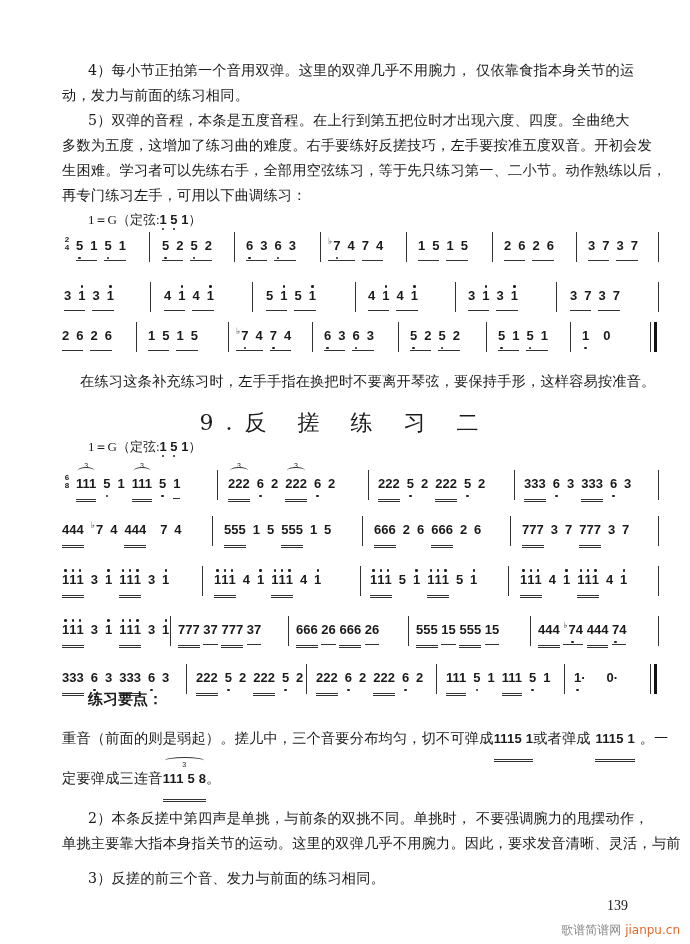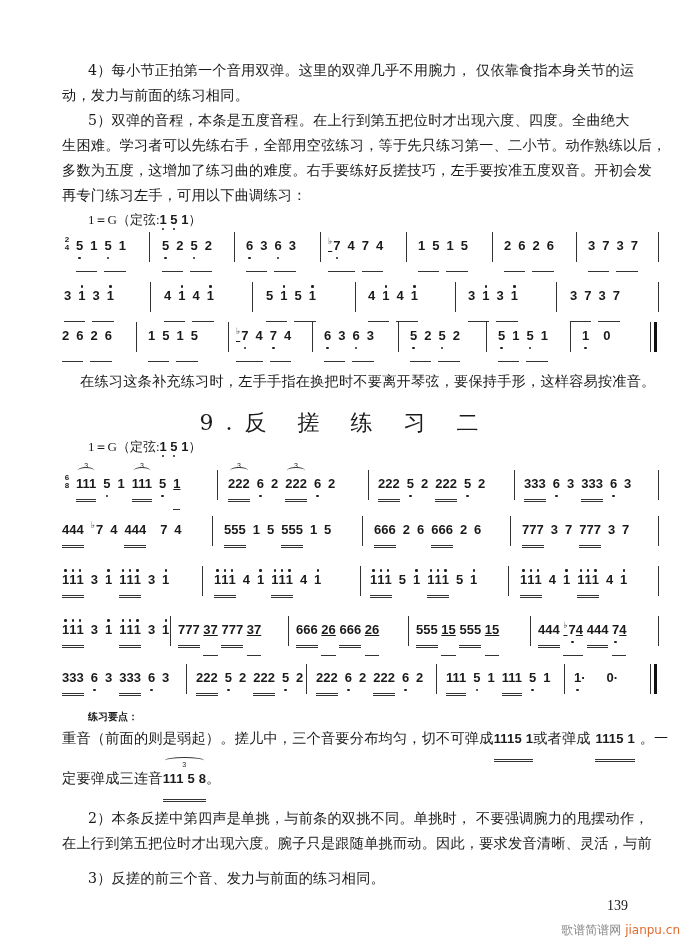--- a/index.html
+++ b/index.html
@@ -16,49 +16,49 @@
   .key .dotb::after { content: ""; position: absolute; left: 50%; bottom: -3px; width: 2px; height: 2px; margin-left: -1px; background: #222; border-radius: 50%; }
 
   .staff { position: absolute; left: 62px; width: 598px; height: 34px; }
   .timesig { position: absolute; left: 0; top: 4px; font-family: "Liberation Sans", sans-serif; font-weight: bold; font-size: 8px; line-height: 8px; text-align: center; width: 10px; }
   .bar { position: absolute; top: 0; height: 30px; width: 1.2px; background: #333; }
   .bar.final { width: 3px; background: #111; }
   .bar.thin-final { width: 1.2px; }
   .measure { position: absolute; top: 6px; font-family: "Liberation Sans", sans-serif; font-weight: bold; font-size: 13px; white-space: nowrap; letter-spacing: 0; }
   .measure span.n { display: inline-block; position: relative; }
   .measure .sp { display: inline-block; width: 7px; }
-  .ul { border-bottom: 1.3px solid #333; padding-bottom: 18px; display: inline-block; text-decoration: underline; }
+  .ul { border-bottom: 1.3px solid #333; padding-bottom: 7px; display: inline-block; }
   .ul2 { border-bottom: 3.5px double #333; padding-bottom: 8px; display: inline-block; }
   .lo::after { content: ""; position: absolute; left: 50%; bottom: -6px; width: 2.5px; height: 2.5px; margin-left: -1.2px; background: #222; border-radius: 50%; }
   .hi::before { content: ""; position: absolute; left: 50%; top: -3px; width: 2.5px; height: 2.5px; margin-left: -1.2px; background: #222; border-radius: 50%; }
   .flat { font-size: 9px; position: relative; top: -6px; margin-right: 1px; font-weight: normal; }
   .trip { position: relative; display: inline-block; }
   .trip::before { content: "3"; position: absolute; left: 50%; top: -14px; font-size: 7px; font-weight: normal; transform: translateX(-50%); }
   .trip::after { content: ""; position: absolute; left: 2px; right: 2px; top: -9px; height: 6px; border-top: 1px solid #333; border-radius: 50% 50% 0 0; }
 
   .title { position: absolute; left: 0; width: 690px; top: 408px; text-align: center; font-size: 22px; letter-spacing: 12px; font-family: "DejaVu Serif", serif; }
-  .section-head { position: absolute; left: 88px; top: 710px; font-family: "DejaVu Sans", sans-serif; font-weight: bold; font-size: 10px; }
+  .section-head { position: absolute; left: 88px; top: 690px; font-family: "DejaVu Sans", sans-serif; font-weight: bold; font-size: 15px; }
 
   .pageno { position: absolute; right: 62px; top: 898px; font-size: 14px; font-family: "Liberation Serif", serif; }
   .watermark { position: absolute; right: 10px; top: 922px; font-size: 12px; color: #888; font-family: "DejaVu Sans", sans-serif; }
   .watermark .site { color: #e06a2c; }
 
   .inline-notes { font-family: "Liberation Sans", sans-serif; font-weight: bold; font-size: 13px; display: inline-block; }
 </style>
 </head>
 <body>
 
 <div class="para" style="top:58px;">
   <span class="line indent">4）每小节正拍第一个音用双弹。这里的双弹几乎不用腕力，  仅依靠食指本身关节的运</span>
   <span class="line">动，发力与前面的练习相同。</span>
 </div>
 <div class="para" style="top:108px;">
   <span class="line indent">5）双弹的音程，本条是五度音程。在上行到第五把位时才出现六度、四度。全曲绝大</span>
+  <span class="line">多数为五度，这增加了练习曲的难度。右手要练好反搓技巧，左手要按准五度双音。开初会发</span>
   <span class="line">生困难。学习者可以先练右手，全部用空弦练习，等于先只练习第一、二小节。动作熟练以后，</span>
-  <span class="line">多数为五度，这增加了练习曲的难度。右手要练好反搓技巧，左手要按准五度双音。开初会发</span>
   <span class="line">再专门练习左手，可用以下曲调练习：</span>
 </div>
 
 <div class="key" style="top:211px;">
   <span>1＝G（定弦:</span><b><span class="dotb">1</span> <span class="dotb">5</span> <span>1</span></b><span>）</span>
 </div>
 
 <div class="staff" style="top:232px;">
   <div class="timesig">
       <div>2</div>
@@ -189,21 +189,21 @@
 
 <div class="section-head">练习要点：</div>
 
 <div class="para" style="top:726px;">
   <span class="line"><span>重音（前面的则是弱起）。搓儿中，三个音要分布均匀，切不可弹成</span><span class="inline-notes ul2">1115 1</span><span>或者弹成</span> <span class="inline-notes ul2">1115 1</span> <span>。一</span></span>
   <span class="line" style="margin-top:4px;"><span>定要弹成三连音</span><span class="inline-notes ul2 trip">111 5 8</span><span>。</span></span>
 </div>
 
 <div class="para" style="top:806px;">
   <span class="line indent">2）本条反搓中第四声是单挑，与前条的双挑不同。单挑时，  不要强调腕力的甩摆动作，</span>
-  <span class="line">在上行到第五把位时才出现六度。腕子只是跟随单挑而动。因此，要求发音清晰、灵活，与前</span>
+  <span class="line">单挑主要靠大指本身指关节的运动。这里的双弹几乎不用腕力。因此，要求发音清晰、灵活，与前</span>
 </div>
 
 <div class="para" style="top:866px;">
   <span class="line indent">3）反搓的前三个音、发力与前面的练习相同。</span>
 </div>
 
 <div class="pageno">139</div>
 <div class="watermark"><span>歌谱简谱网</span> <span class="site">jianpu.cn</span></div>
 
 </body></html>

